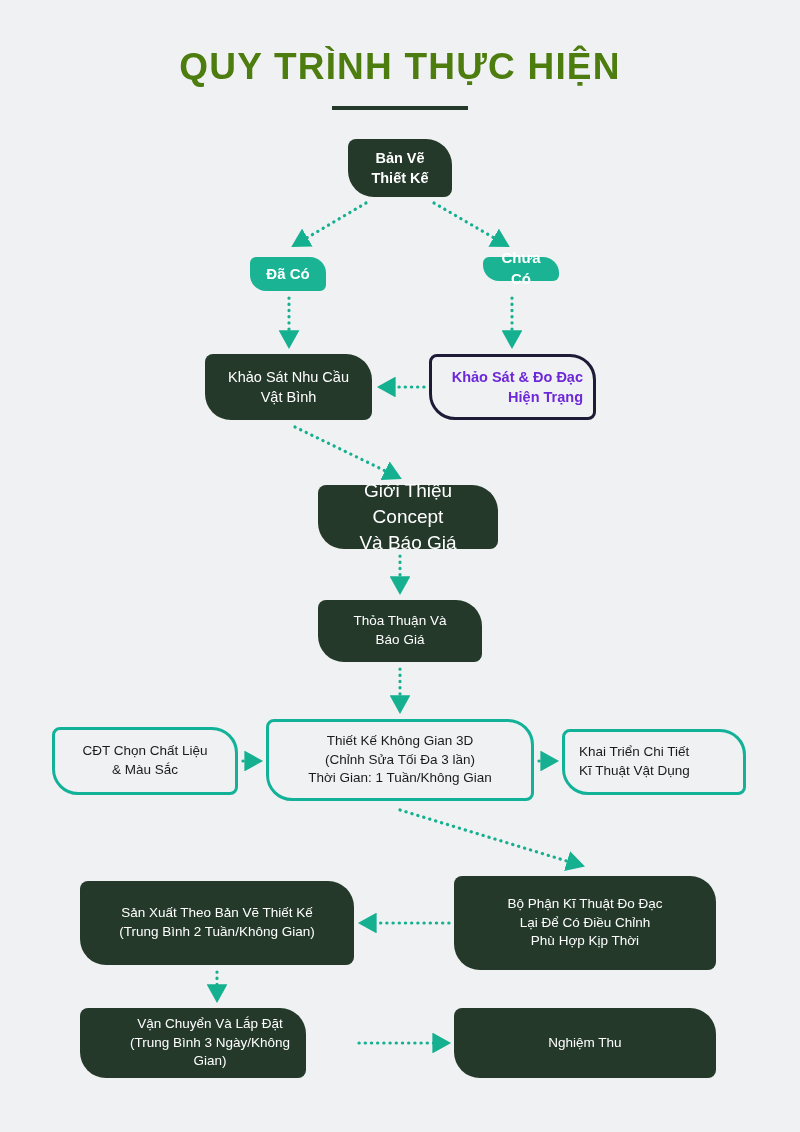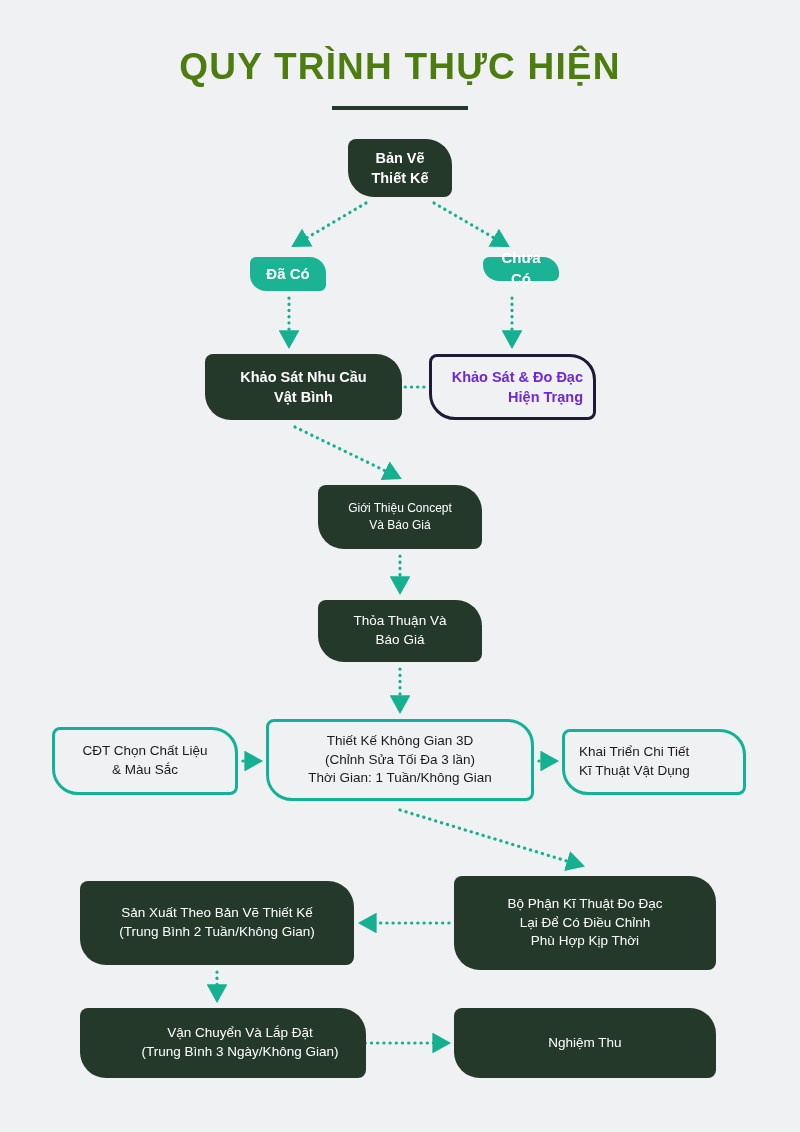--- a/index.html
+++ b/index.html
@@ -69,30 +69,30 @@
     color: #6d28d9;
     border: 3px solid #1d1b38;
     border-radius: 8px 26px 8px 26px;
     text-align: right;
   }
 
   
   #n-ban-ve       { left: 348px; top: 139px; width: 104px; height: 58px; font-size: 14.5px; font-weight: bold; }
   #n-da-co        { left: 250px; top: 257px; width: 76px;  height: 34px; font-size: 15px; font-weight: bold; }
   #n-chua-co      { left: 483px; top: 257px; width: 76px;  height: 24px; font-size: 15px; font-weight: bold; }
-  #n-khao-sat-nc  { left: 205px; top: 354px; width: 197px; height: 66px; font-size: 14.5px; font-weight: bold; }
+  #n-khao-sat-nc  { left: 205px; top: 354px; width: 167px; height: 66px; font-size: 14.5px; font-weight: normal; }
   #n-khao-sat-dd  { left: 429px; top: 354px; width: 167px; height: 66px; font-size: 14.5px; font-weight: bold; }
-  #n-concept      { left: 318px; top: 485px; width: 164px; height: 64px; font-size: 12px; }
+  #n-concept      { left: 318px; top: 485px; width: 180px; height: 64px; font-size: 19px; }
   #n-thoa-thuan   { left: 318px; top: 600px; width: 164px; height: 62px; font-size: 13.5px; }
   #n-3d           { left: 266px; top: 719px; width: 268px; height: 82px; font-size: 13.5px; }
   #n-cdt          { left: 52px;  top: 727px; width: 186px; height: 68px; font-size: 13.5px; }
   #n-khai-trien   { left: 562px; top: 729px; width: 184px; height: 66px; font-size: 13.5px; }
   #n-san-xuat     { left: 80px;  top: 881px; width: 274px; height: 84px; font-size: 13.5px; }
   #n-bo-phan      { left: 454px; top: 876px; width: 262px; height: 94px; font-size: 13.5px; }
-  #n-van-chuyen   { left: 80px;  top: 1008px; width: 286px; height: 70px; font-size: 13.5px; padding-left: 34px; }
+  #n-van-chuyen   { left: 80px;  top: 1008px; width: 226px; height: 70px; font-size: 13.5px; padding-left: 34px; }
   #n-nghiem-thu   { left: 454px; top: 1008px; width: 262px; height: 70px; font-size: 13.5px; }
 
   #n-khai-trien .txt { text-align: left; padding-left: 14px; }
 
   
   #arrows {
     position: absolute;
     left: 0; top: 0;
     width: 800px; height: 1132px;
     z-index: 1;

